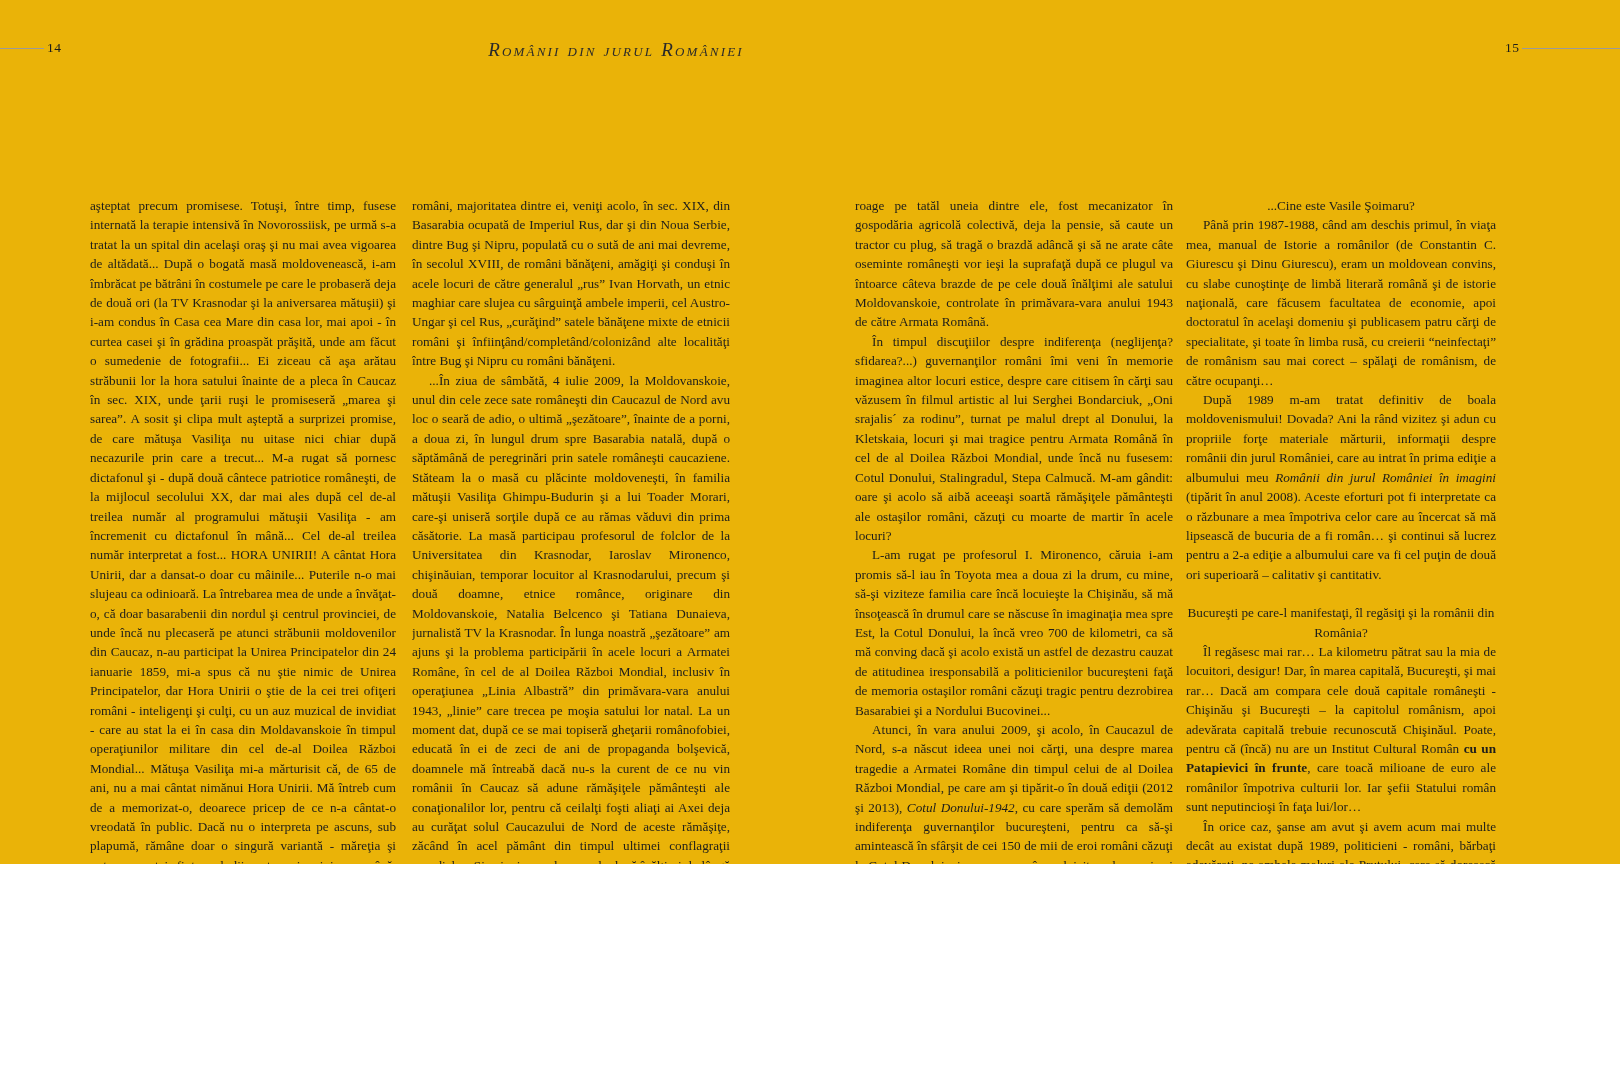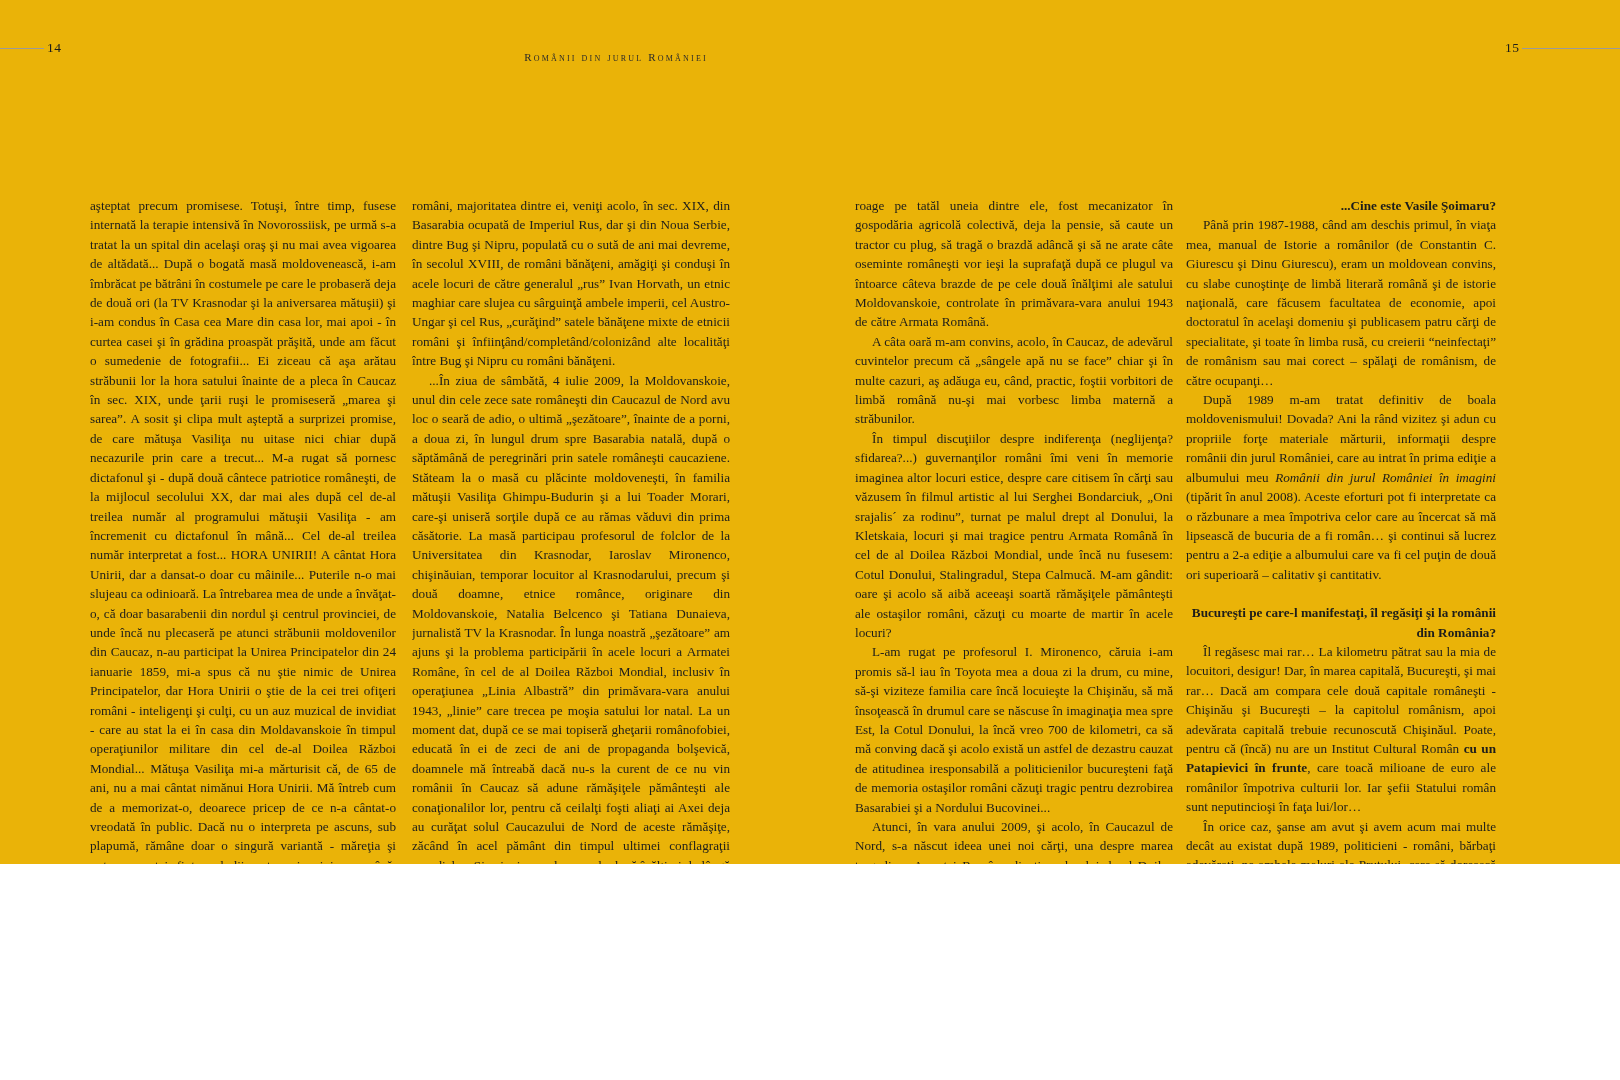--- a/index.html
+++ b/index.html
@@ -8,39 +8,39 @@
     font-family:"Liberation Serif", serif; color:#1d1d1b;
   }
   
   .rule { position:absolute; top:48px; border-top:1px solid #9a9a9a; height:0; }
   .rule-left  { left:0;  width:44px; }
   .rule-right { left:1522px; width:98px; }
   .pagenum { position:absolute; top:40px; font-size:13.5px; letter-spacing:0.5px; }
   .pagenum-left  { left:47px; }
   .pagenum-right { left:1505px; }
   .running-title {
-    position:absolute; top:51px; left:616px; transform:translateX(-50%);
-    font-variant:small-caps; font-size:11px; letter-spacing:2.2px;
-    white-space:nowrap; color:#2a2a2a;
+    position:absolute; top:39px; left:616px; transform:translateX(-50%);
+    font-variant:small-caps; font-size:19px; letter-spacing:2.2px;
+    white-space:nowrap; color:#2a2a2a;font-style:italic;
   }
   
   .col {
     position:absolute; top:196px; height:780px; overflow:hidden;
     font-size:13.2px; line-height:19.4px; text-align:justify;
     text-justify:inter-word;
   }
   .col-1 { left:90px;   width:306px; }
   .col-2 { left:412px;  width:318px; }
   .col-3 { left:855px;  width:318px; }
   .col-4 { left:1186px; width:310px; }
   .col p { margin:0; }
   p.noindent { text-indent:0; }
   p.indent   { text-indent:17px; }
   p.q-heading {
-    font-weight:bold; text-align:right; text-indent:0; margin-top:19px;
+    font-weight:normal; text-align:center; text-indent:0; margin-top:19px;
   }
   p.q-heading.first { margin-top:0; }
   span.italic { font-style:italic;margin-top:28px; }
   span.bold   { font-weight:bold; }
 </style>
 </head>
 <body>
 
 <div class="spread">
 
@@ -57,21 +57,20 @@
     <div class="col col-2">
         <p class="noindent"><span>români, majoritatea dintre ei, veniţi acolo, în sec. XIX, din Basarabia ocupată de Imperiul Rus, dar şi din Noua Serbie, dintre Bug şi Nipru, populată cu o sută de ani mai devreme, în secolul XVIII, de români bănăţeni, amăgiţi şi conduşi în acele locuri de către generalul „rus” Ivan Horvath, un etnic maghiar care slujea cu sârguinţă ambele imperii, cel Austro-Ungar şi cel Rus, „curăţind” satele bănăţene mixte de etnicii români şi înfiinţând/completând/colonizând alte localităţi între Bug şi Nipru cu români bănăţeni.</span></p>
         <p class="indent"><span>...În ziua de sâmbătă, 4 iulie 2009, la Moldovanskoie, unul din cele zece sate româneşti din Caucazul de Nord avu loc o seară de adio, o ultimă „şezătoare”, înainte de a porni, a doua zi, în lungul drum spre Basarabia natală, după o săptămână de peregrinări prin satele româneşti caucaziene. Stăteam la o masă cu plăcinte moldoveneşti, în familia mătuşii Vasiliţa Ghimpu-Budurin şi a lui Toader Morari, care-şi uniseră sorţile după ce au rămas văduvi din prima căsătorie. La masă participau profesorul de folclor de la Universitatea din Krasnodar, Iaroslav Mironenco, chişinăuian, temporar locuitor al Krasnodarului, precum şi două doamne, etnice românce, originare din Moldovanskoie, Natalia Belcenco şi Tatiana Dunaieva, jurnalistă TV la Krasnodar. În lunga noastră „şezătoare” am ajuns şi la problema participării în acele locuri a Armatei Române,  în cel de al Doilea Război Mondial, inclusiv în operaţiunea „Linia Albastră” din primăvara-vara anului 1943, „linie” care trecea pe moşia satului lor natal. La un moment dat, după ce se mai topiseră gheţarii românofobiei, educată în ei de zeci de ani de propaganda bolşevică, doamnele mă întreabă dacă nu-s la curent de ce nu vin românii în Caucaz să adune rămăşiţele pământeşti ale conaţionalilor lor, pentru că ceilalţi foşti aliaţi ai Axei deja au curăţat solul Caucazului  de Nord de aceste rămăşiţe, zăcând în acel pământ din timpul ultimei conflagraţii mondiale. „Şi azi, ziceau ele, pe cele două înălţimi de lângă satul nostru, plugurile mai întorc în brazde osemintele ostaşilor români. Şi n-am observat până azi niciun interes din partea românilor, nicăieri nu există pe aici vreun cimitir sau monument românesc...”.</span></p>
         <p class="indent"><span>Un adevărat duş rece erau acele cuvinte. La auzul lor am pierdut darul şi pofta vorbirii, dar şi celelalte daruri şi pofte. Să fie posibil aşa ceva, să zacă în pământul din Kuban mii de ostaşi români şi niciunui oficial român să nu-i dea în gând să întreprindă ceva pentru recuperarea demnităţii româneşti?! Dar dacă printre osemintele acelor mii de ostaşi români îngropaţi acolo sunt şi cele ale rudelor, părinţilor sau bunicilor lor? Pentru că mai toate familiile de români din Ţară au avut parte de suferinţele tragediei de pe Frontul de Est.</span></p>
       </div>
   </div>
 
   <div>
     <div class="col col-3">
         <p class="noindent"><span>roage pe tatăl uneia dintre ele, fost mecanizator în gospodăria agricolă colectivă, deja la pensie, să caute un tractor cu plug, să tragă o brazdă adâncă şi să ne arate câte oseminte româneşti vor ieşi la suprafaţă după ce plugul va întoarce câteva brazde de pe cele două înălţimi ale satului Moldovanskoie, controlate în primăvara-vara anului 1943 de către Armata Română.</span></p>
-        <p class="indent"><span>A câta oară m-am convins, acolo, în Caucaz, de adevărul cuvintelor precum că „sângele apă nu se face” chiar şi în multe cazuri, aş adăuga eu, când, practic, foştii vorbitori de limbă română nu-şi mai vorbesc limba maternă a străbunilor.</span></p>
         <p class="indent"><span>În timpul discuţiilor despre indiferenţa (neglijenţa? sfidarea?...) guvernanţilor români îmi veni în memorie imaginea altor locuri estice, despre care citisem în cărţi sau văzusem în filmul artistic al lui Serghei Bondarciuk, „Oni srajalis´ za rodinu”, turnat pe malul drept al Donului, la Kletskaia, locuri şi mai tragice pentru Armata Română în cel de al Doilea Război Mondial, unde încă nu fusesem: Cotul Donului, Stalingradul, Stepa Calmucă. M-am gândit: oare şi acolo să aibă aceeaşi soartă rămăşiţele pământeşti ale ostaşilor români, căzuţi cu moarte de martir în acele locuri?</span></p>
         <p class="indent"><span>L-am rugat pe profesorul I. Mironenco, căruia i-am promis să-l iau în Toyota mea a doua zi la drum, cu mine, să-şi viziteze familia care încă locuieşte la Chişinău, să mă însoţească în drumul care se născuse în imaginaţia mea spre Est, la Cotul Donului, la încă vreo 700 de kilometri, ca să mă conving dacă şi acolo există un astfel de dezastru cauzat de atitudinea iresponsabilă a politicienilor bucureşteni faţă de memoria ostaşilor români căzuţi tragic pentru dezrobirea Basarabiei şi a Nordului Bucovinei...</span></p>
         <p class="indent"><span>Atunci, în vara anului 2009, şi acolo, în Caucazul de Nord, s-a născut ideea unei noi cărţi, una despre marea tragedie a Armatei Române din timpul celui de al Doilea Război Mondial, pe care am şi tipărit-o în două ediţii (2012 şi 2013), </span><span class="italic">Cotul Donului-1942</span><span>, cu care sperăm să demolăm indiferenţa guvernanţilor bucureşteni,  pentru ca să-şi amintească în sfârşit de cei 150 de mii de eroi români căzuţi la Cotul Donului, şi care nu s-au învrednicit acolo, ca şi cei din Caucazul de Nord, de un Cimitir de Onoare, sau măcar o cruce la capetele lor de la Cotul Donului, Câmpia Calmucă şi Stalingrad...</span></p>
       </div>
     <div class="col col-4">
         <p class="q-heading first"><span>...Cine este Vasile Şoimaru?</span></p>
         <p class="indent"><span>Până prin 1987-1988, când am deschis primul, în viaţa mea, manual de Istorie a românilor (de Constantin C. Giurescu şi Dinu Giurescu), eram un moldovean convins, cu slabe cunoştinţe de limbă literară română şi de istorie naţională, care făcusem facultatea de economie, apoi doctoratul în acelaşi domeniu şi publicasem patru cărţi de specialitate, şi toate în limba rusă, cu creierii “neinfectaţi” de românism sau mai corect – spălaţi de românism, de către ocupanţi…</span></p>
         <p class="indent"><span>După 1989 m-am tratat definitiv de boala moldovenismului! Dovada? Ani la rând vizitez şi adun cu propriile forţe materiale mărturii, informaţii despre românii din jurul României, care au intrat în prima ediţie a albumului meu </span><span class="italic">Românii din jurul României în imagini</span><span> (tipărit în anul 2008). Aceste eforturi pot fi interpretate ca o răzbunare a mea împotriva celor care au încercat să mă lipsească de bucuria de a fi român… şi continui să lucrez pentru a 2-a ediţie a albumului care va fi cel puţin  de două ori superioară – calitativ şi cantitativ.</span></p>
         <p class="q-heading"><span>Bucureşti pe care-l manifestaţi, îl regăsiţi şi la românii din România?</span></p>
         <p class="indent"><span>Îl regăsesc mai rar… La kilometru pătrat sau la mia de locuitori, desigur! Dar, în marea capitală, Bucureşti, şi mai rar… Dacă am compara cele două capitale româneşti - Chişinău şi Bucureşti –  la capitolul românism, apoi adevărata capitală  trebuie recunoscută Chişinăul. Poate, pentru că (încă) nu are un Institut Cultural Român </span><span class="bold">cu un Patapievici în frunte</span><span>, care toacă milioane de euro ale românilor împotriva culturii lor. Iar şefii Statului român sunt neputincioşi în faţa lui/lor…</span></p>

